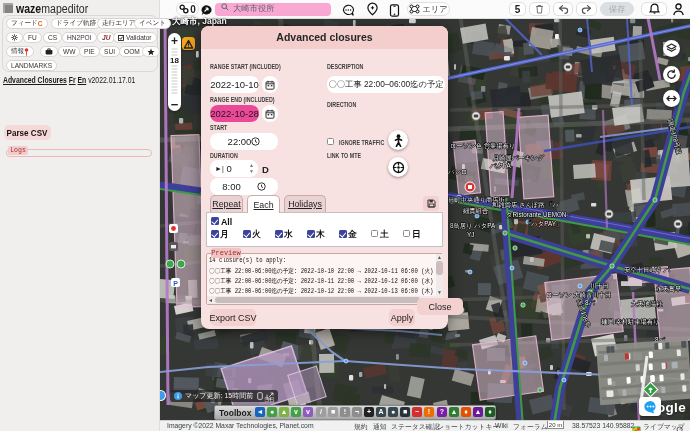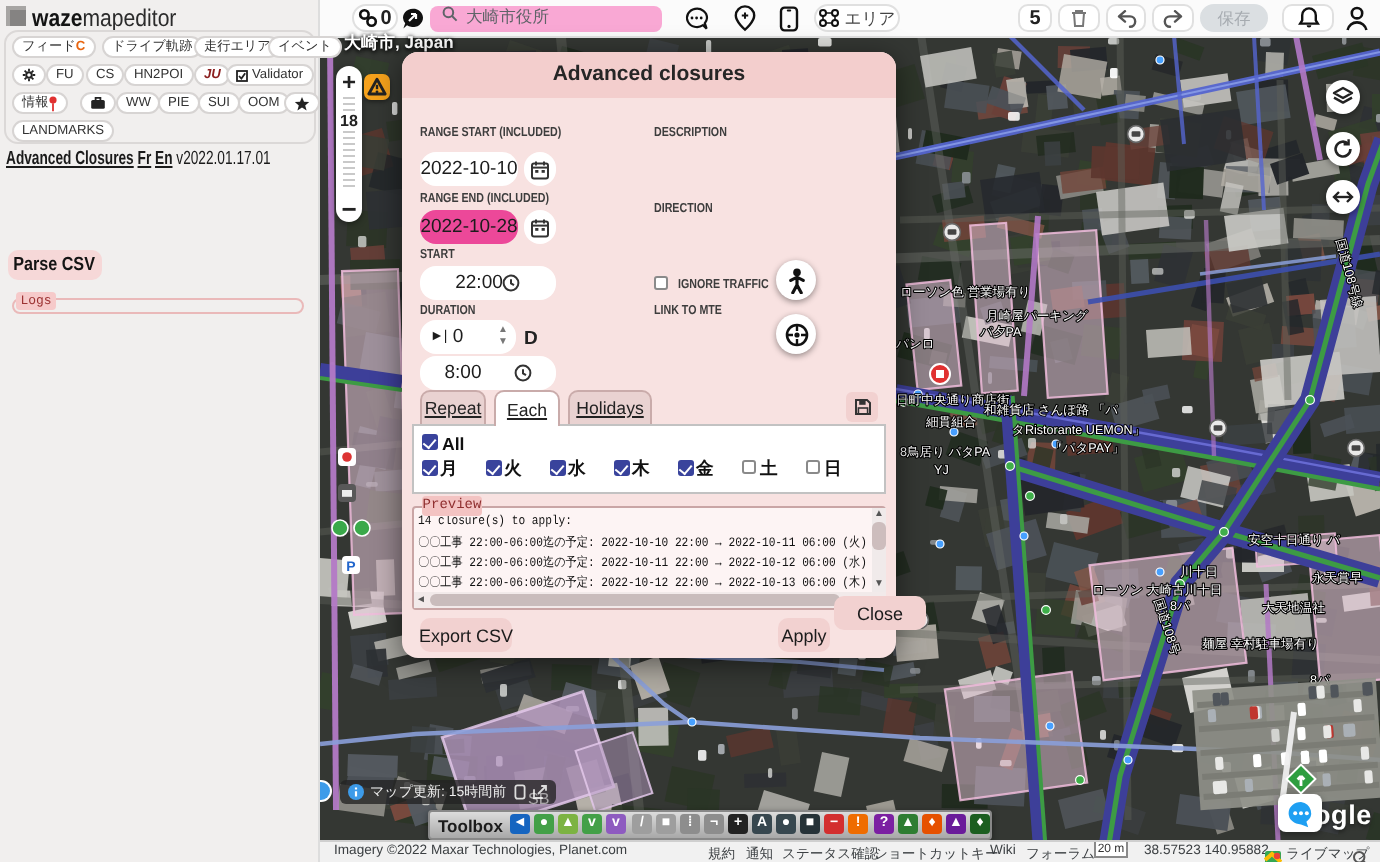--- a/index.html
+++ b/index.html
@@ -1001,20 +1001,21 @@
 <span style="position:absolute;right:4px;top:2px;font-size:5px;color:#777;line-height:1.2">▲<br>▼</span></div>
 <div class="a" style="left:262px;top:164px;font-size:9.5px;font-weight:bold;color:#222">D</div>
 <div class="inp" style="left:210px;top:178px;width:68px;height:17px">
       <span style="margin-right:16px">8:00</span>
       <svg width="9" height="9" viewBox="0 0 9 9">
         <circle cx="4.5" cy="4.5" r="3.7" fill="none" stroke="#333" stroke-width="1"></circle>
         <path d="M4.5 2.6 V4.7 L6 5.6" fill="none" stroke="#333" stroke-width="1"></path>
       </svg>
     </div>
 <div class="lbl" style="left:327px;top:63px">DESCRIPTION</div>
+<div class="inp" style="left:327px;top:76px;width:118px;height:17px;font-size:8.3px;background:#fff">〇〇工事 22:00–06:00迄の予定</div>
 <div class="lbl" style="left:327px;top:101px">DIRECTION</div>
 <div class="cb" style="left:327px;top:138px"></div>
 <div class="lbl" style="left:339px;top:139px">IGNORE TRAFFIC</div>
 <div class="lbl" style="left:327px;top:152px">LINK TO MTE</div>
 <div class="circ" style="left:388px;top:130px;width:20px;height:20px">
       <svg width="11" height="13" viewBox="0 0 11 13">
         <circle cx="5.5" cy="2.2" r="1.9" fill="#111"></circle>
         <path d="M5.5 4.3 v4.2 M2.4 6.2 l3.1-1.6 3.1 1.6 M5.5 8.5 L3.4 12.4 M5.5 8.5 L7.6 12.4" stroke="#111" stroke-width="1.6" fill="none" stroke-linecap="round"></path>
       </svg>
     </div>

